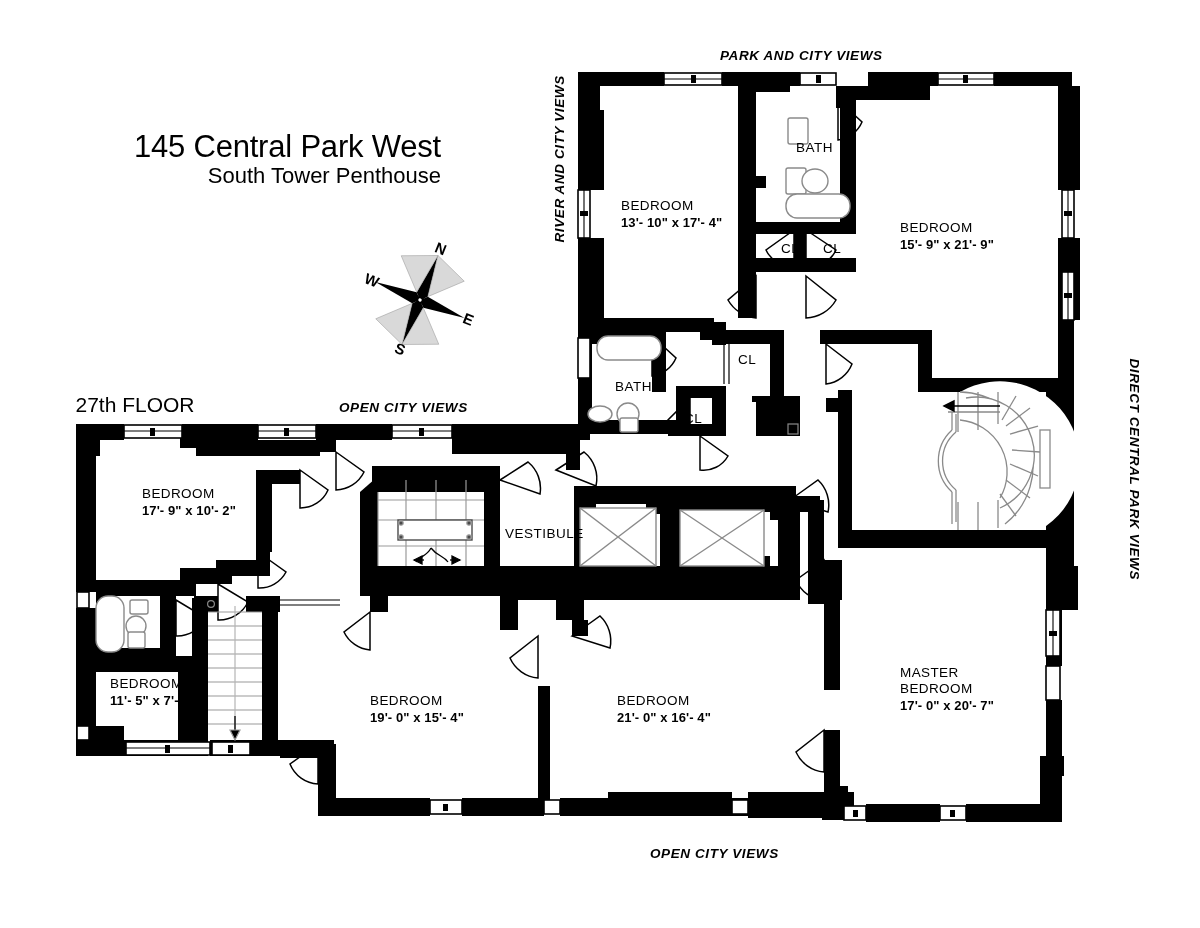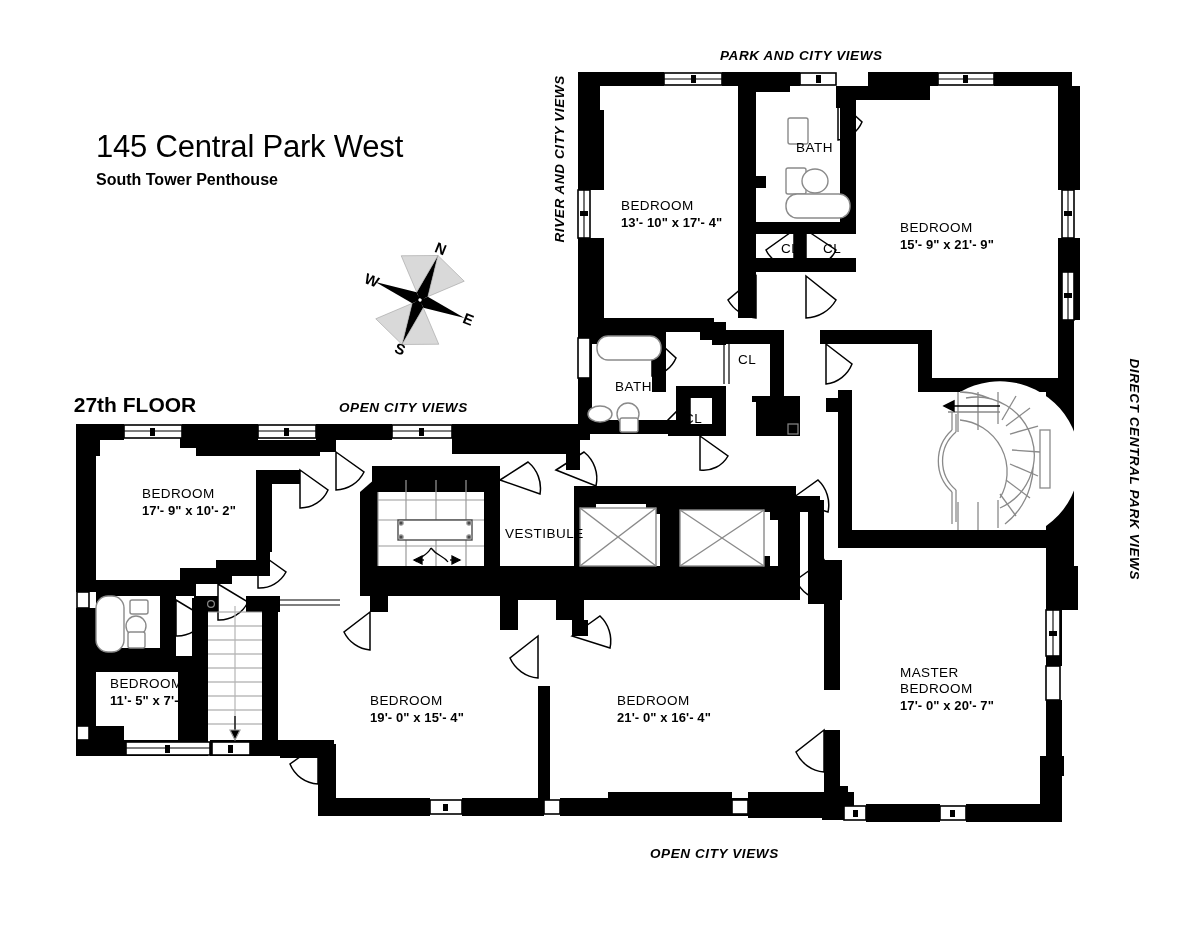--- a/index.html
+++ b/index.html
@@ -6,27 +6,27 @@
   html,body{margin:0;padding:0;background:#ffffff;}
   body{
     width:1200px;height:928px;position:relative;overflow:hidden;
     font-family:"Liberation Sans","DejaVu Sans",sans-serif;
     color:#000;
   }
   #stage{position:absolute;left:0;top:0;width:1200px;height:928px;}
   #plan{position:absolute;left:0;top:0;width:1200px;height:928px;}
 
   
-  .title-block{position:absolute;left:96px;top:131px;width:345px;text-align:left;}
+  .title-block{position:absolute;left:96px;top:131px;width:345px;text-align:right;}
   .title-main{font-size:31px;font-weight:400;letter-spacing:-0.2px;line-height:1.05;}
-  .title-sub{font-size:16px;font-weight:700;margin-top:8px;line-height:1.05;}
+  .title-sub{font-size:22px;font-weight:400;line-height:1.05;}
 
   .floor-label{
     position:absolute;left:45px;top:393px;width:180px;text-align:center;
-    font-size:21px;font-weight:700;
+    font-size:21px;font-weight:400;
   }
 
   .view-label{
     position:absolute;font-style:italic;font-weight:700;font-size:13.5px;
     letter-spacing:0.6px;white-space:nowrap;
   }
   .view-top{left:720px;top:48px;}
   .view-open-mid{left:339px;top:400px;}
   .view-open-bottom{left:650px;top:846px;}
   .view-river{

